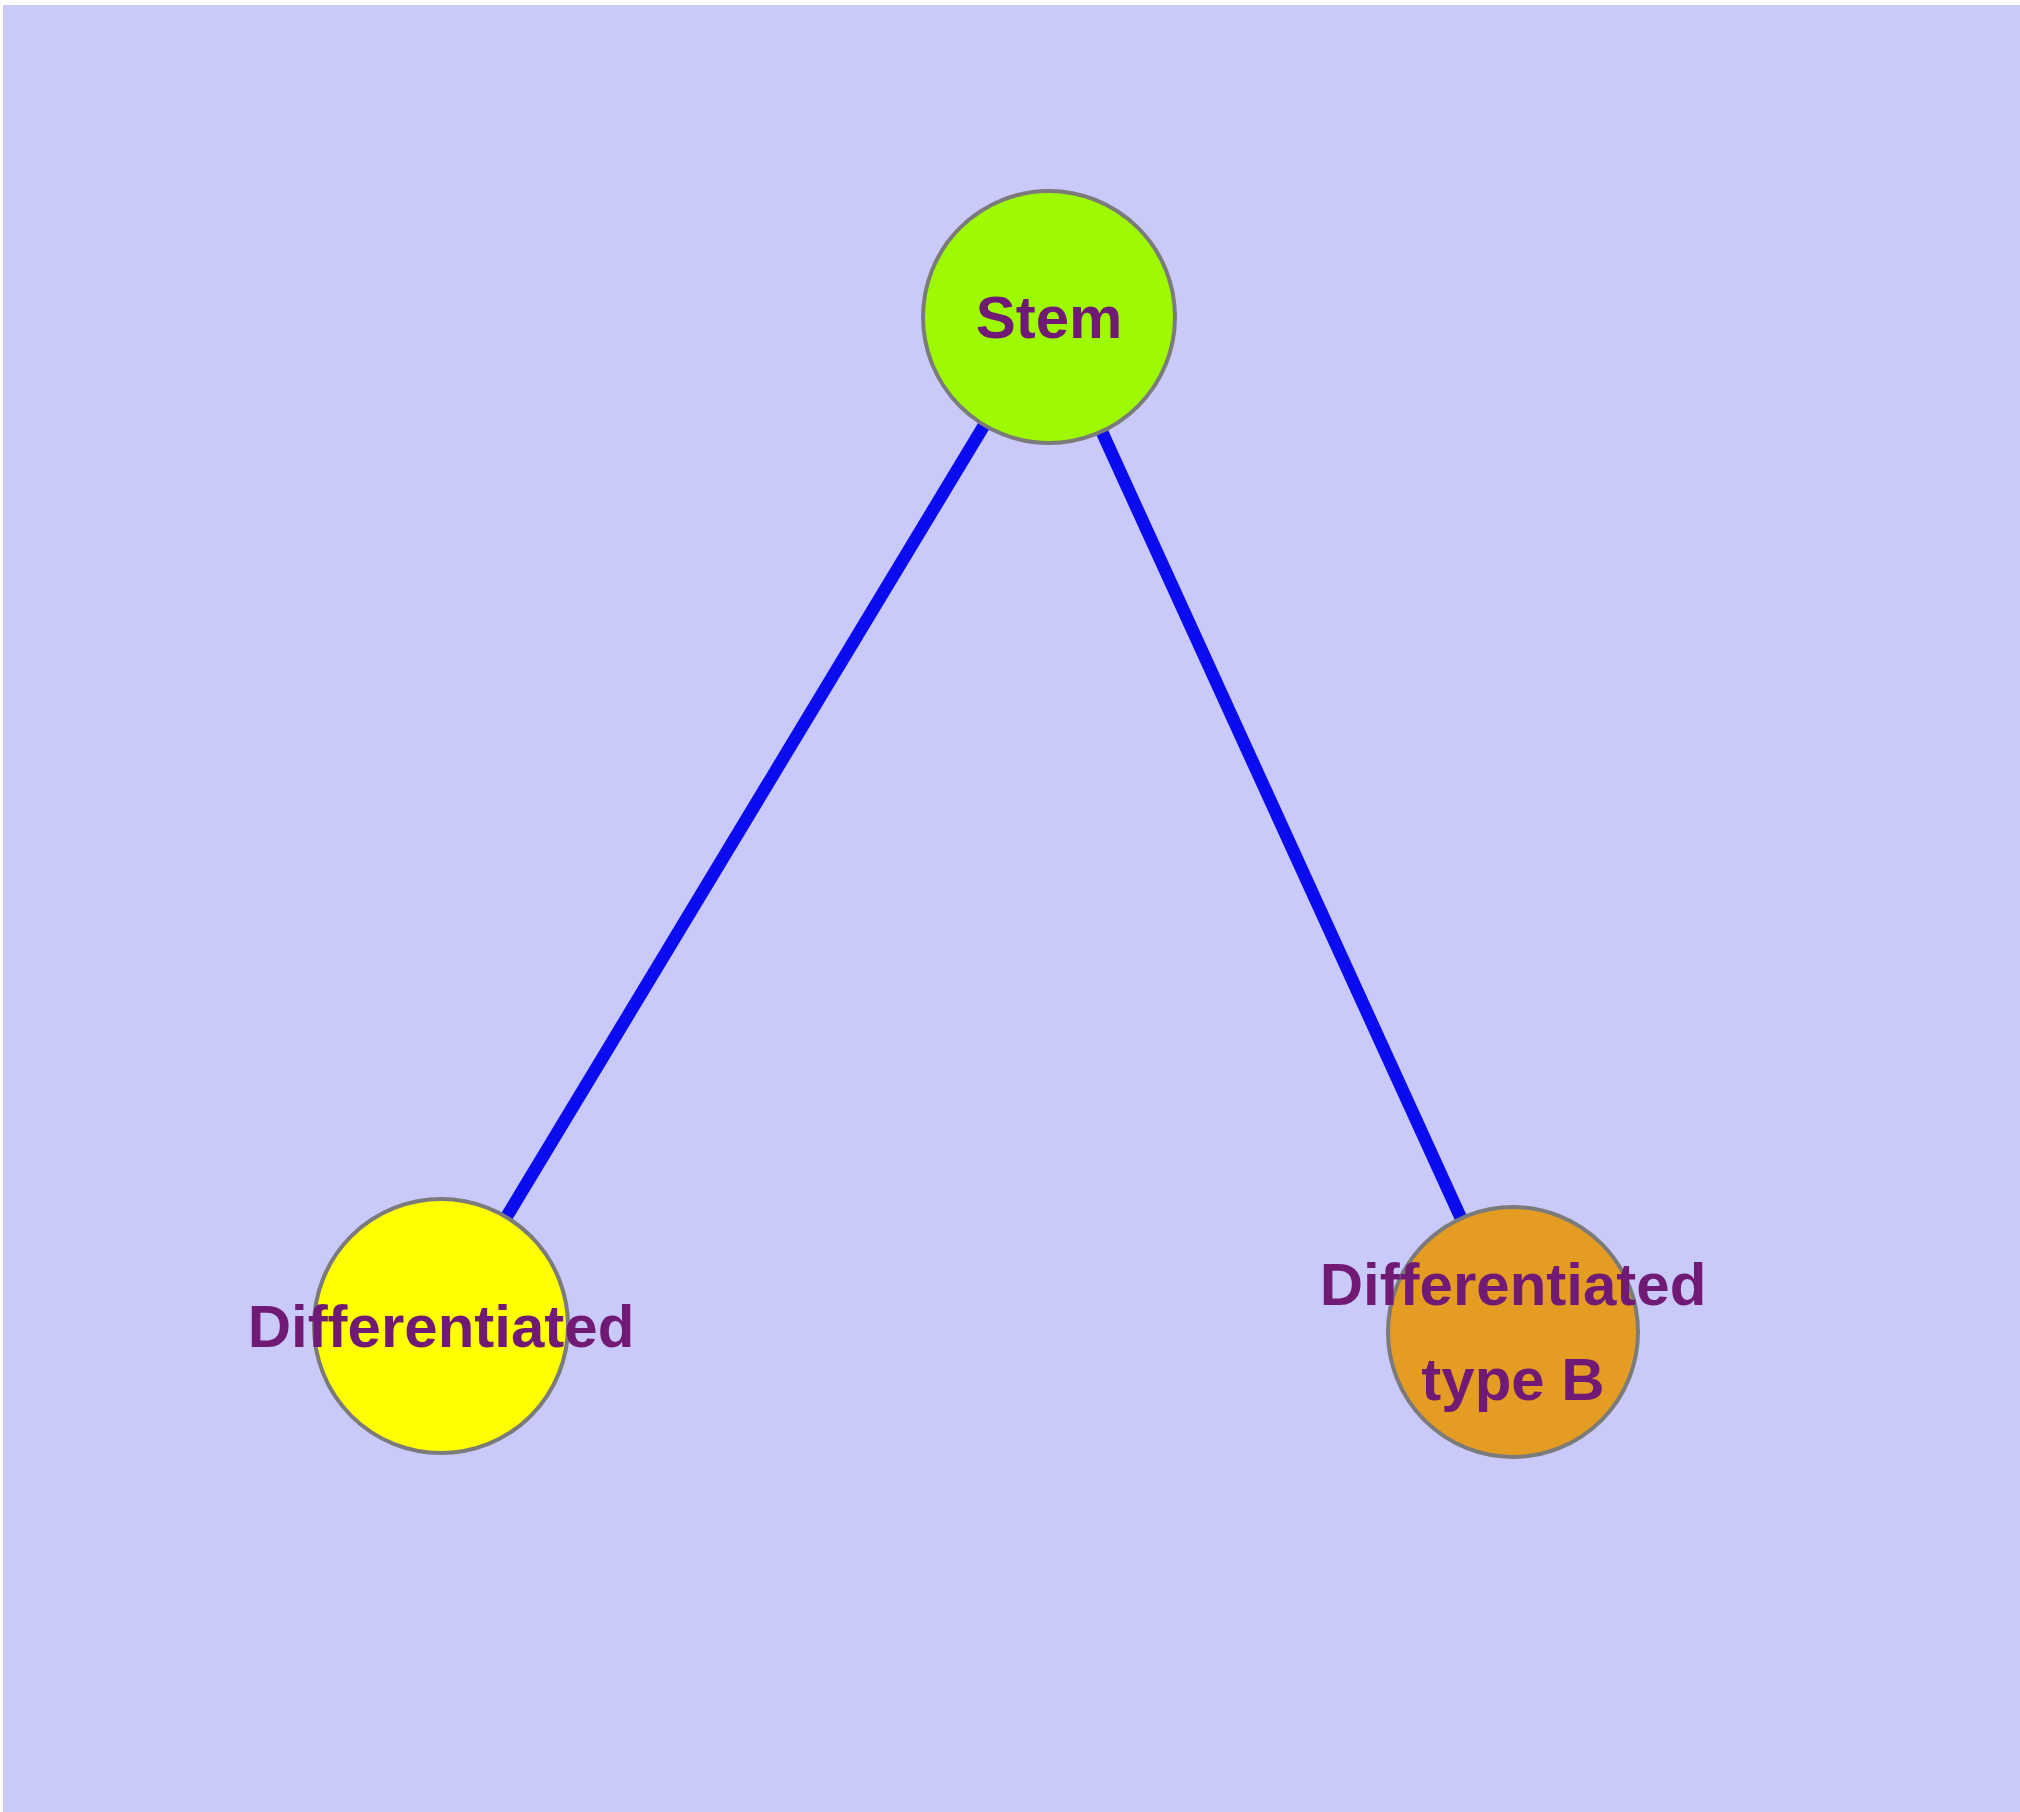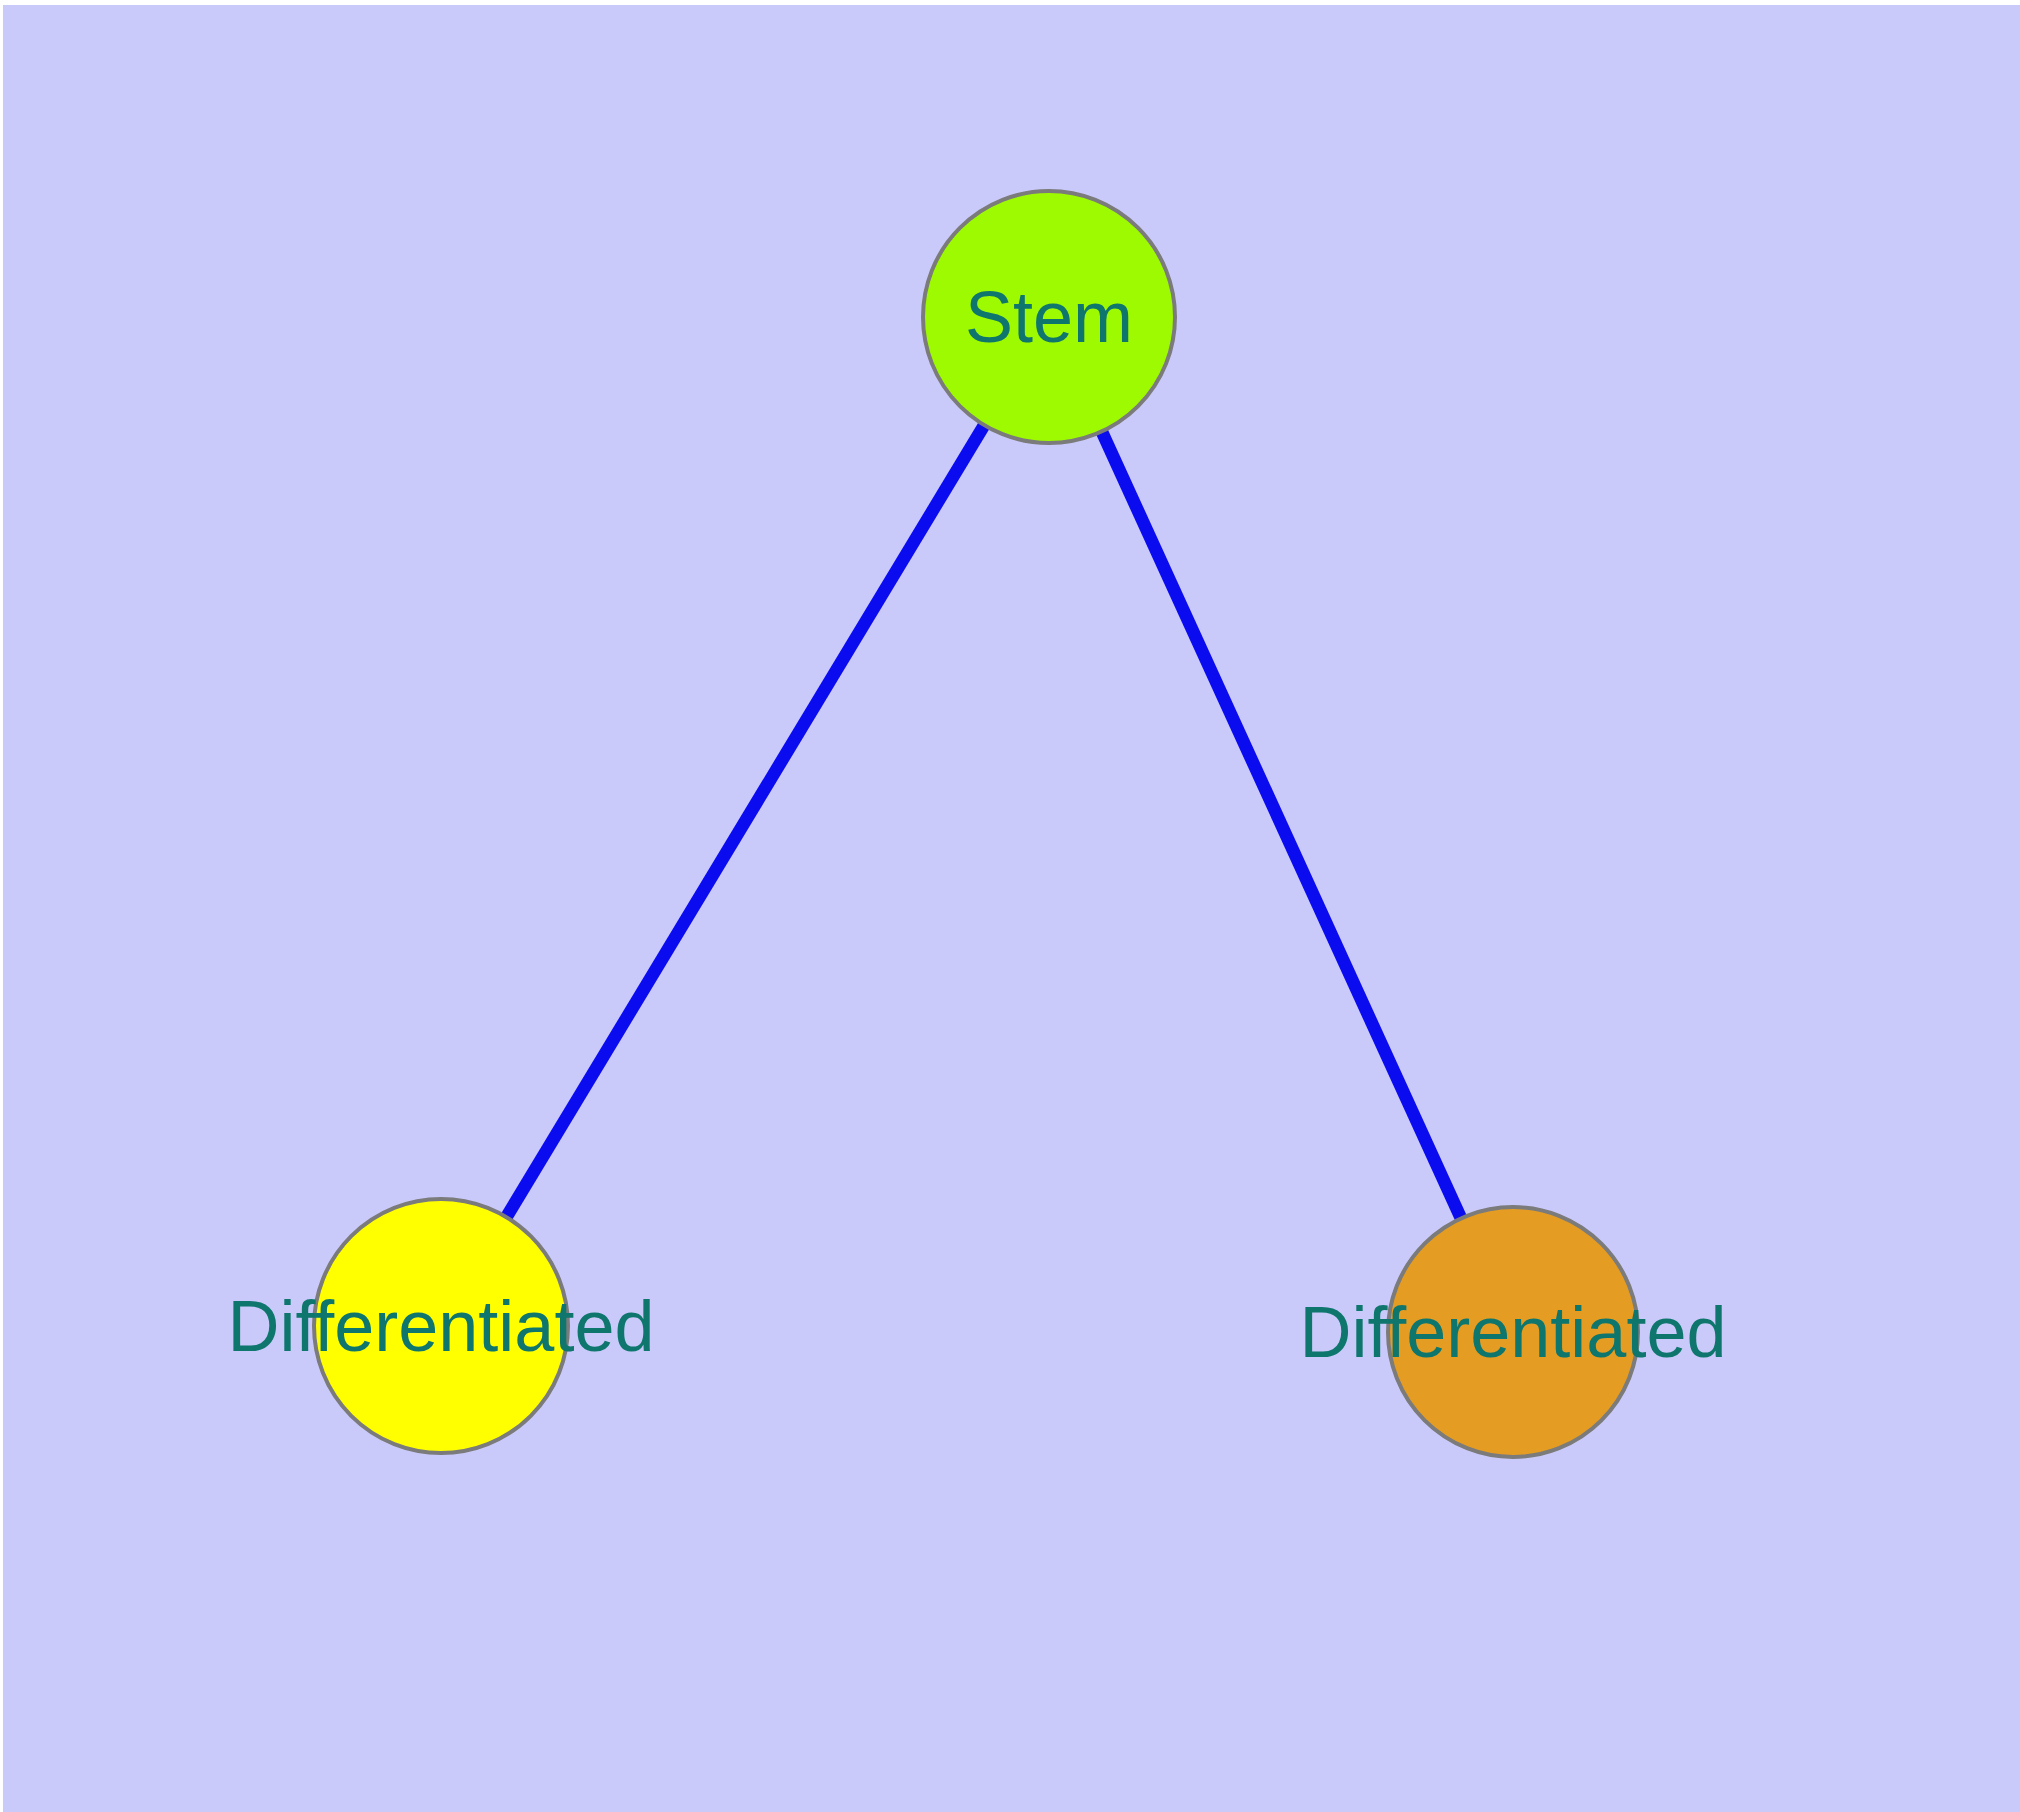--- a/index.html
+++ b/index.html
@@ -33,24 +33,24 @@
   .node-circle {
     position: absolute;
     border-radius: 50%;
     box-sizing: border-box;
     border-style: solid;
   }
   .node-label {
     position: absolute;
     transform: translate(-50%, -50%);
     text-align: center;
-    font-weight: normal;
-    font-size: 72px;
+    font-weight: bold;
+    font-size: 60px;
     line-height: 95px;
-    color: #0f766e;
+    color: #701a75;
     white-space: nowrap;
   }
   .label-line {
     display: block;
   }
 </style>
 </head>
 <body>
 
 <div class="canvas">
@@ -64,16 +64,17 @@
       <div class="node-label" style="left: 1049px; top: 317px;">
         <span class="label-line">Stem</span>
       </div>
       <div class="node-circle" style="left: 312px; top: 1197px; width: 258px; height: 258px; background: rgb(255, 255, 0); border-color: rgb(123, 123, 123); border-width: 4.2px;"></div>
       <div class="node-label" style="left: 441px; top: 1326px;">
         <span class="label-line">Differentiated</span>
       </div>
       <div class="node-circle" style="left: 1386px; top: 1205px; width: 254px; height: 254px; background: rgb(228, 156, 34); border-color: rgb(123, 123, 123); border-width: 4.2px;"></div>
       <div class="node-label" style="left: 1513px; top: 1332px;">
         <span class="label-line">Differentiated</span>
+        <span class="label-line">type B</span>
       </div>
     </div>
 </div>
 
 
 </body></html>

